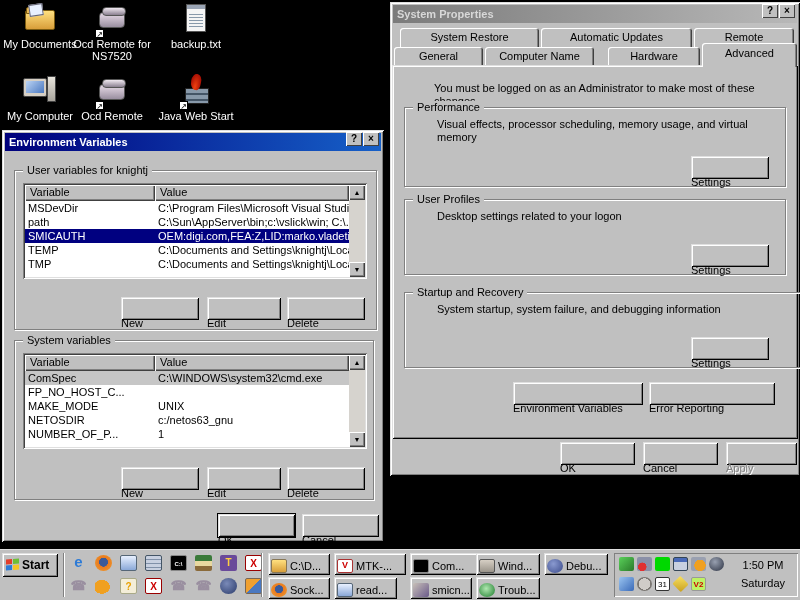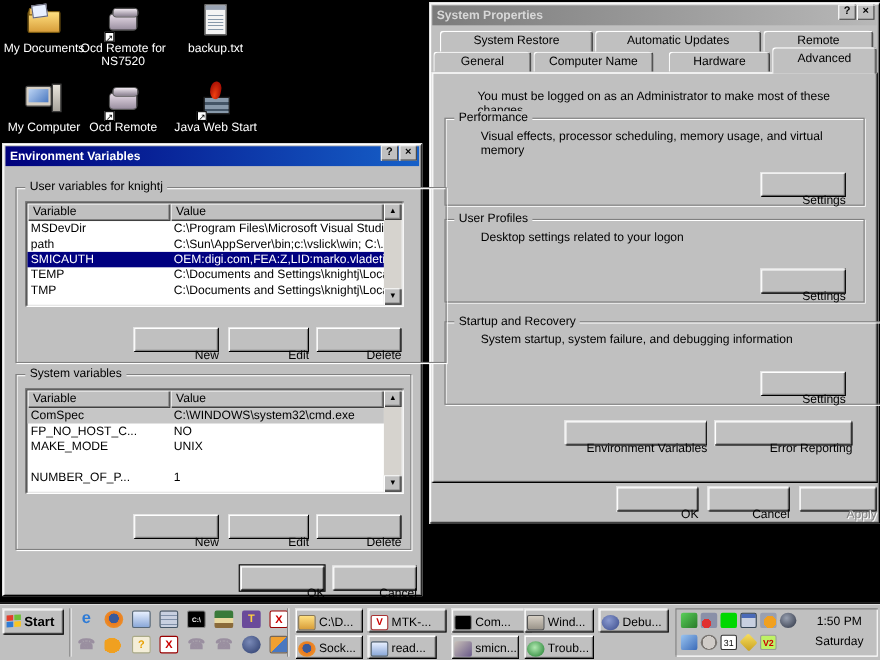--- a/index.html
+++ b/index.html
@@ -4,21 +4,21 @@
 <style>
   * { margin:0; padding:0; box-sizing:border-box; }
   html,body { width:800px; height:600px; overflow:hidden; }
   body { font-family:"Liberation Sans", sans-serif; font-size:11px; color:#000; }
   .screen { position:relative; width:800px; height:600px; background:#000; }
 
   
   .raised { background:#c0c0c0;
     box-shadow: inset 1px 1px 0 #dfdfdf, inset -1px -1px 0 #000,
                 inset 2px 2px 0 #fff, inset -2px -2px 0 #808080; }
-  .btn { background:#c0c0c0; border:none; text-align:right; font:11px "Liberation Sans",sans-serif;
+  .btn { background:#c0c0c0; border:none; text-align:left; font:11px "Liberation Sans",sans-serif;
     box-shadow: inset 1px 1px 0 #dfdfdf, inset -1px -1px 0 #000,
                 inset 2px 2px 0 #fff, inset -2px -2px 0 #808080;
     position:absolute; padding-top:20px; cursor:default; }
   .btn.default { outline:1px solid #000; }
   .btn.disabled { color:#808080; text-shadow:1px 1px 0 #fff; }
   .sunken { background:#fff;
     box-shadow: inset 1px 1px 0 #808080, inset -1px -1px 0 #fff,
                 inset 2px 2px 0 #404040, inset -2px -2px 0 #dfdfdf; }
   .titlebar { position:absolute; left:3px; top:3px; right:3px; height:18px;
     display:flex; align-items:center; padding-left:4px; color:#fff; font-weight:bold; }
@@ -191,21 +191,21 @@
     <button class="btn disabled" style="left:336px;top:440px;width:71px;height:23px">Apply</button>
   </div>
 
   <div class="raised" style="position:absolute;left:2px;top:130px;width:382px;height:412px">
     <div class="titlebar active">
       <span>Environment Variables</span>
     </div>
     <div class="tb-btn" style="right:22px">?</div>
     <div class="tb-btn" style="right:5px">×</div>
 
-    <div class="groupbox" style="left:12px;top:40px;width:392px;height:160px">
+    <div class="groupbox" style="left:12px;top:40px;width:363px;height:160px">
       <span class="legend">User variables for knightj</span>
       <div class="list sunken" style="left:8px;top:12px;width:344px;height:96px">
         <div class="col-hdr" style="left:2px;width:130px">Variable</div>
         <div class="col-hdr" style="left:132px;right:18px">Value</div>
         <div class="lrow" style="top:18px;right:18px">
           <span class="c1">MSDevDir</span>
             <span class="c2">C:\Program Files\Microsoft Visual Studio...</span>
           </div>
         <div class="lrow" style="top:32px;right:18px">
           <span class="c1">path</span>
@@ -237,25 +237,28 @@
       <span class="legend">System variables</span>
       <div class="list sunken" style="left:8px;top:12px;width:344px;height:96px">
         <div class="col-hdr" style="left:2px;width:130px">Variable</div>
         <div class="col-hdr" style="left:132px;right:18px">Value</div>
         <div class="lrow sel-inactive" style="top:18px;right:18px">
           <span class="c1">ComSpec</span>
             <span class="c2">C:\WINDOWS\system32\cmd.exe</span>
           </div>
         <div class="lrow" style="top:32px;right:18px">
           <span class="c1">FP_NO_HOST_C...</span>
-            <span class="c2">NO</span>
           </div>
         <div class="lrow" style="top:46px;right:18px">
           <span class="c1">MAKE_MODE</span>
             <span class="c2">UNIX</span>
+          </div>
+        <div class="lrow" style="top:60px;right:18px">
+          <span class="c1">NETOSDIR</span>
+            <span class="c2">c:/netos63_gnu</span>
           </div>
         <div class="lrow" style="top:74px;right:18px">
           <span class="c1">NUMBER_OF_P...</span>
             <span class="c2">1</span>
           </div>
         <div class="vscroll">
           <div class="sc-btn" style="top:0">▲</div>
           <div class="sc-btn" style="bottom:0">▼</div>
         </div>
       </div>

